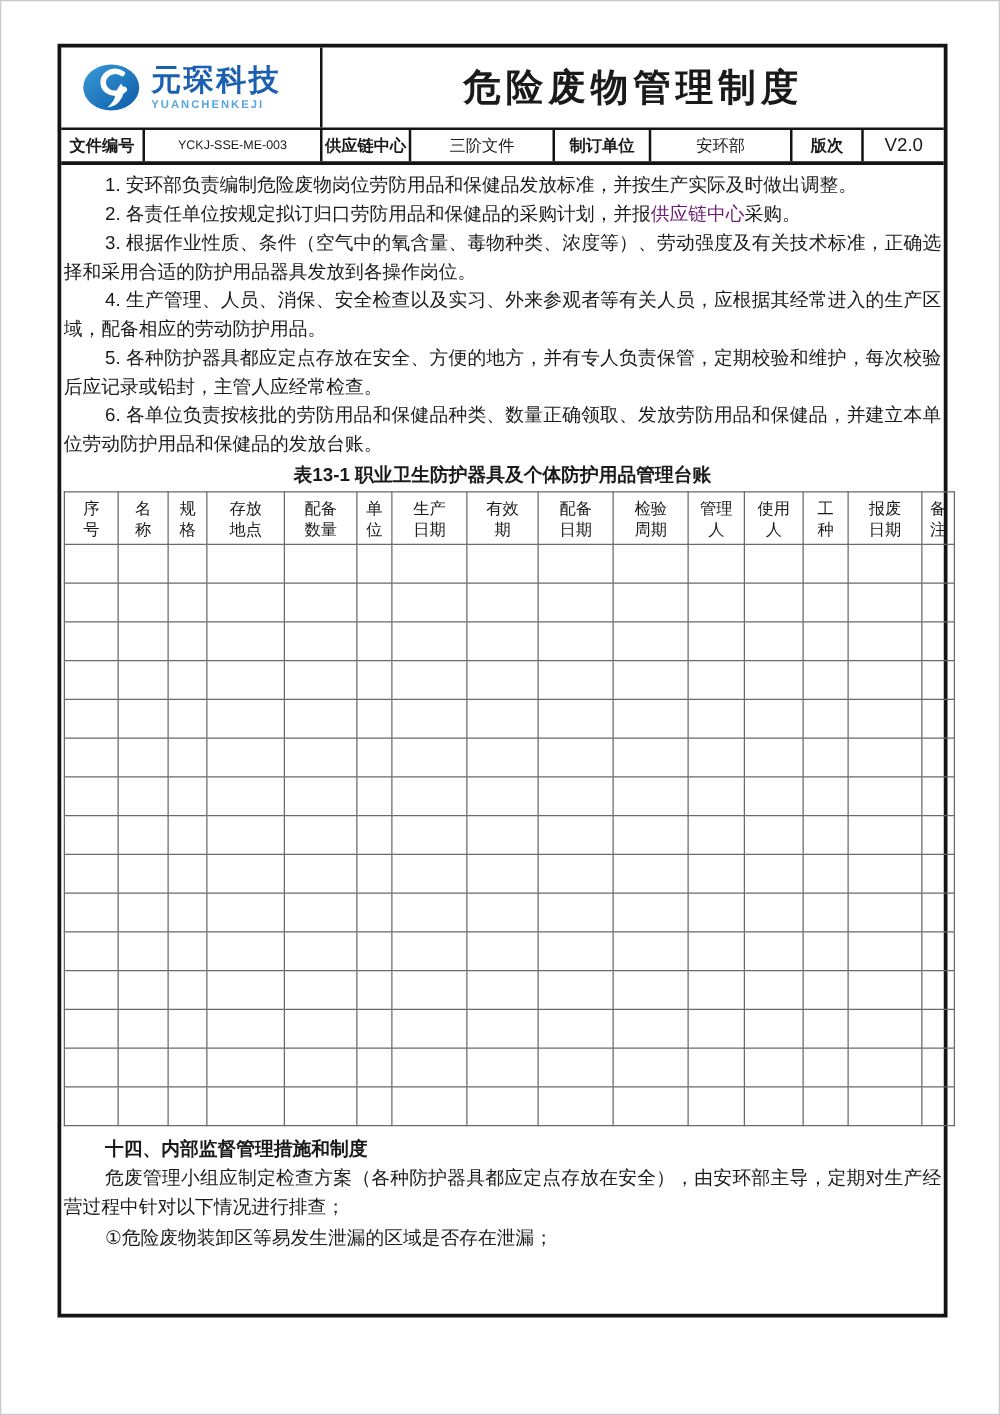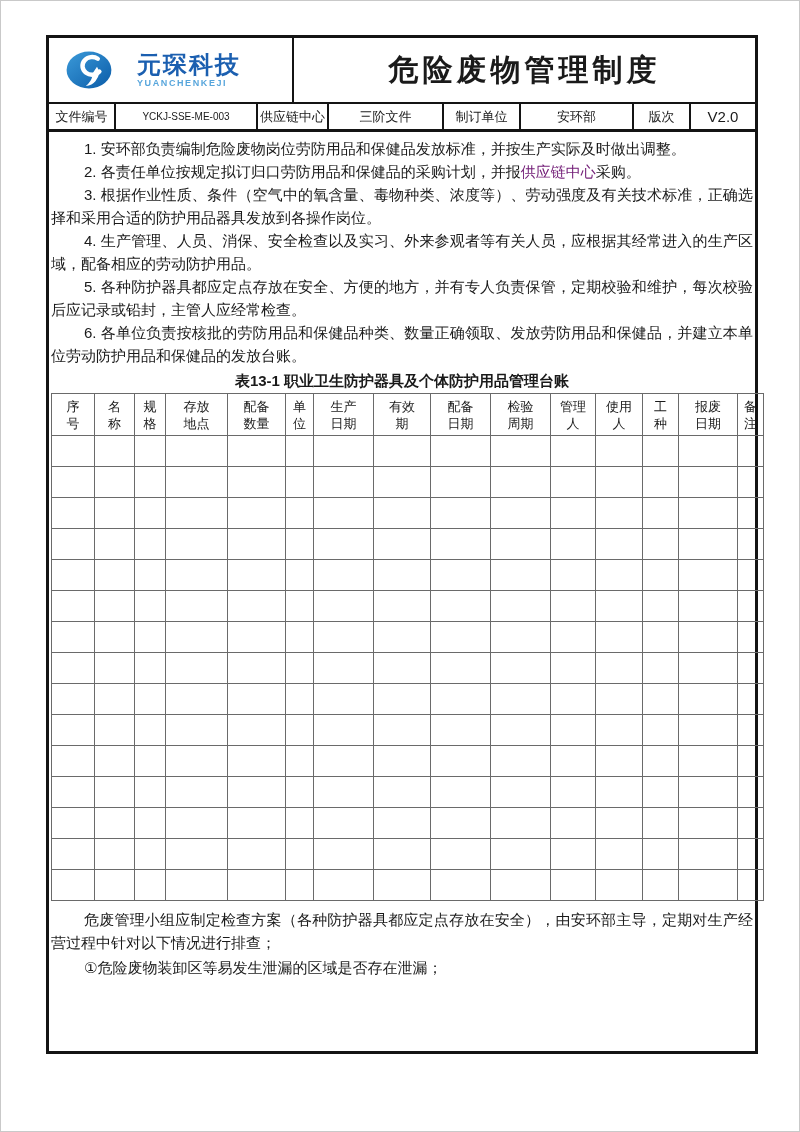--- a/index.html
+++ b/index.html
@@ -20,25 +20,24 @@
     border: 3px solid #141414;
     background: #fff;
   }
   
   .doc-header {
     display: flex;
     height: 66px;
     border-bottom: 2px solid #141414;
   }
   .logo-cell {
-    width: 245px;
+    width: 209px;
     border-right: 2px solid #141414;
     display: flex; align-items: center;
     padding-left: 16px;
-    gap: 16px;
   }
   .logo-icon { width: 48px; height: 42px; flex: 0 0 auto; }
   .logo-text { margin-left: 8px; line-height: 1; }
   .logo-cn {
     font-size: 24px; font-weight: 700; color: #1b5fb0;
     letter-spacing: 2px; white-space: nowrap;
   }
   .logo-en {
     font-size: 9px; font-weight: 700; color: #58a6dc;
     letter-spacing: 1.6px; margin-top: 2px; white-space: nowrap;
@@ -56,21 +55,21 @@
     border-bottom: 3px solid #141414;
     align-items: stretch;
   }
   .meta-cell {
     display: flex; align-items: center; justify-content: center;
     border-right: 2px solid #141414;
     font-size: 13px;
     white-space: nowrap; overflow: hidden;
   }
   .meta-cell:last-child { border-right: none; }
-  .meta-label { font-weight: 400; }
+  .meta-label { font-weight: 700; }
   .w-label1 { width: 67px; }
   .w-value1 { width: 142px; font-size: 10px; }
   .w-label2 { width: 71px; }
   .w-value2 { width: 115px; }
   .w-label3 { width: 77px; }
   .w-value3 { width: 113px; }
   .w-label4 { width: 57px; }
   .w-value4 { flex: 1; font-size: 15px; }
   
   .doc-body { padding: 5px 2px 0 2px; }
@@ -474,18 +473,19 @@
               <td></td>
               <td></td>
               <td></td>
               <td></td>
             </tr>
           </tbody>
       </table>
     </div>
 
     <div class="section">
+      <p class="heading">十四、内部监督管理措施和制度</p>
       <p>危废管理小组应制定检查方案（各种防护器具都应定点存放在安全），由安环部主导，定期对生产经营过程中针对以下情况进行排查；</p>
       <p class="check">①危险废物装卸区等易发生泄漏的区域是否存在泄漏；</p>
     </div>
 
   </div>
 </div>
 
 </body></html>

